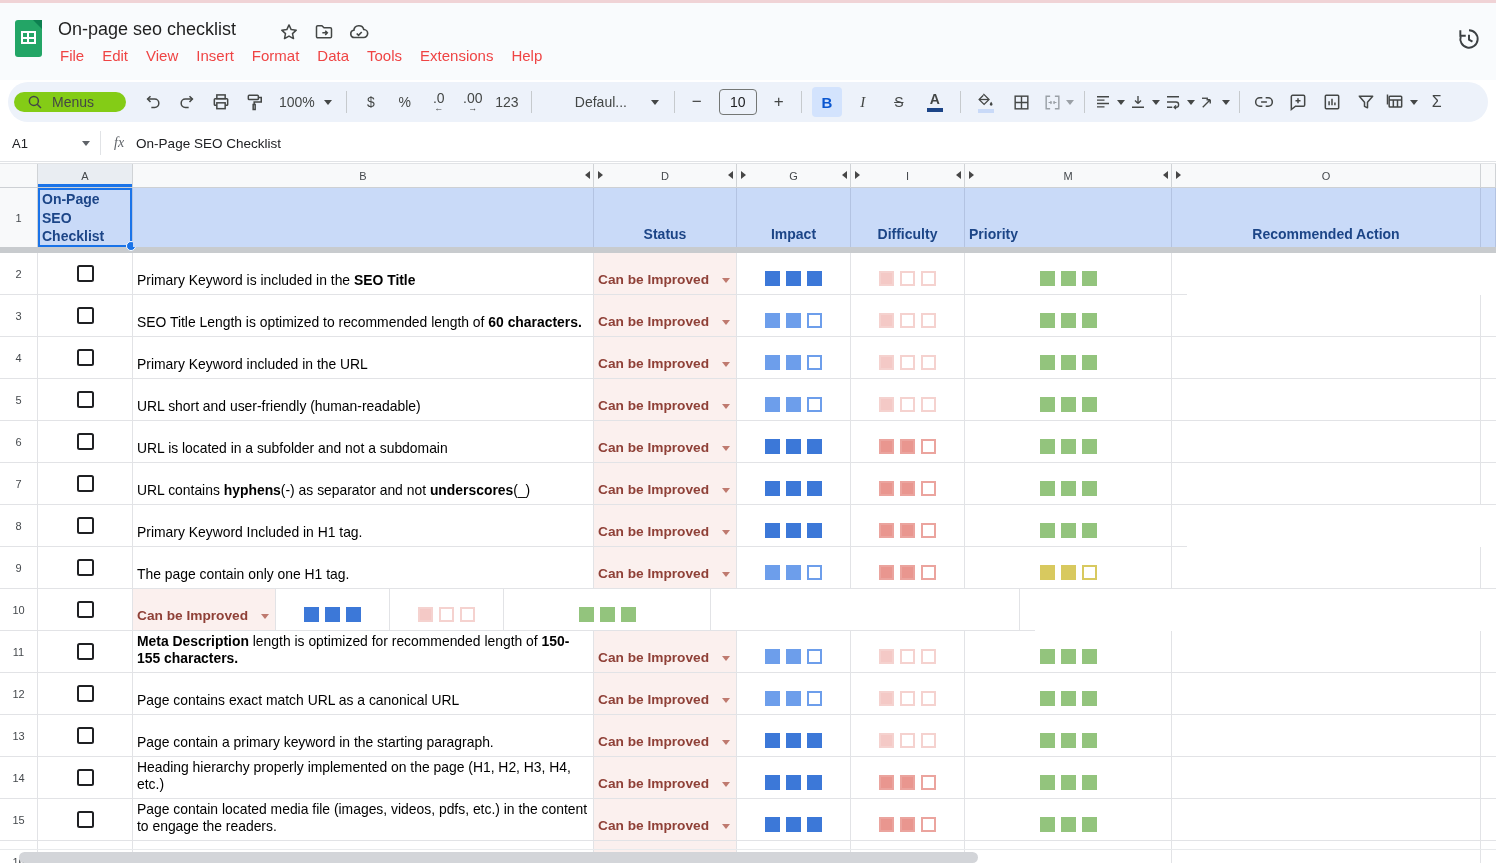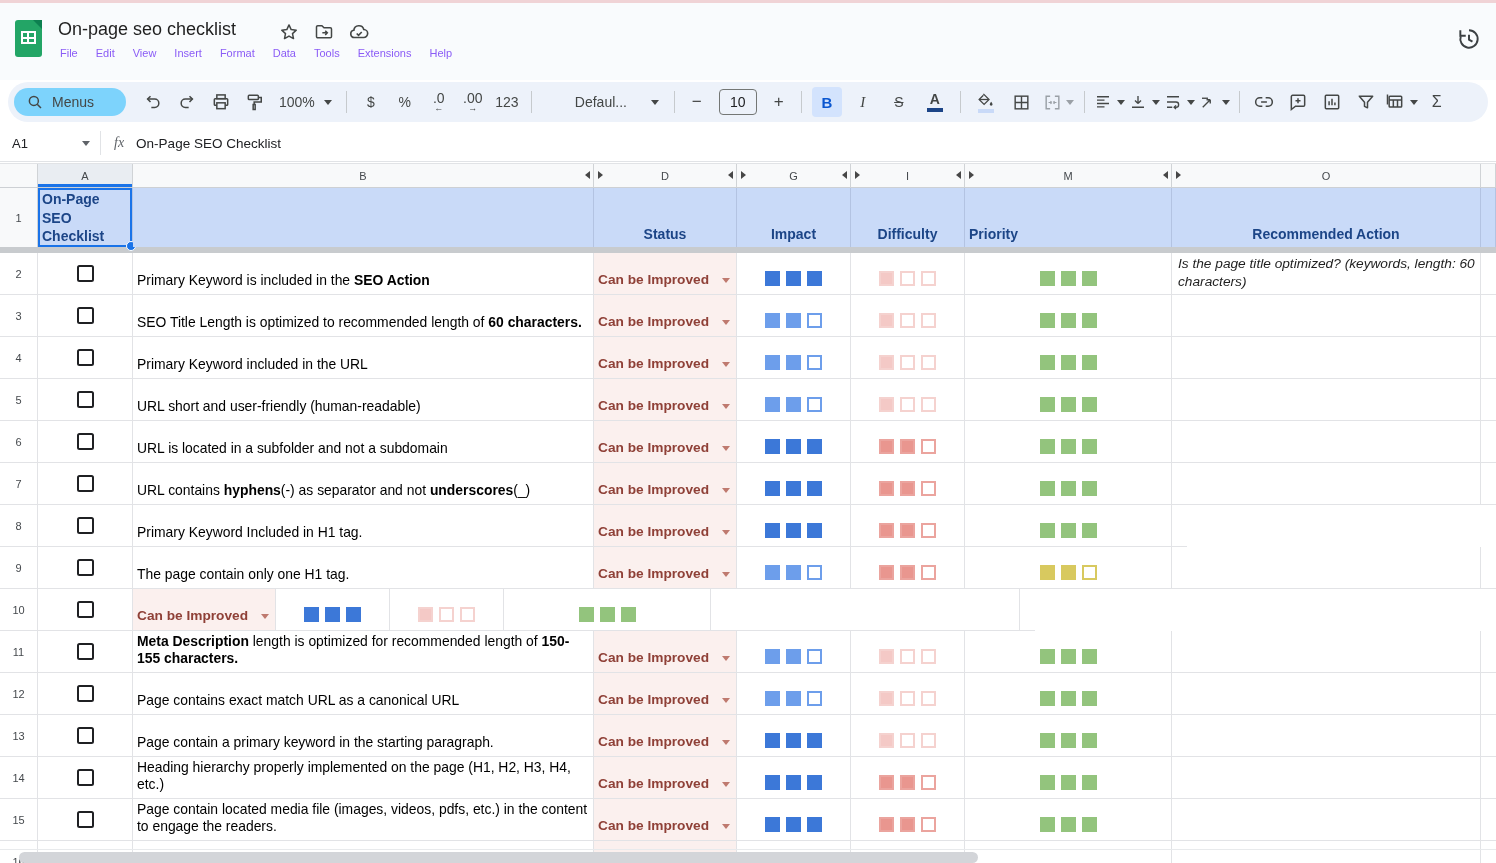--- a/index.html
+++ b/index.html
@@ -13,26 +13,26 @@
   #logo .fold { position:absolute; right:0; top:0; width:9px; height:9px;
      background:#0d8050; clip-path:polygon(0 0,100% 100%,100% 0); }
   #logo .grid { position:absolute; left:6px; top:11px; width:15px; height:13px;
      border:2.5px solid #fff; }
   #logo .grid:before { content:""; position:absolute; left:0; right:0; top:3.5px; height:2.5px; background:#fff; }
   #logo .grid:after { content:""; position:absolute; top:0; bottom:0; left:3.8px; width:2.5px; background:#fff; }
   #doc-title { left:58px; top:16px; font-size:18px; color:#1f1f1f; }
   .title-icons { top:18px; display:flex; gap:13px; left:278px; }
   .ticon { width:22px; height:22px; display:flex; align-items:center; justify-content:center; }
   #menubar { left:51px; top:42px; display:flex; }
-  .menu-item { font-size:11px; color:#8b5cf6; padding:2px 9px; border-radius:4px; }
+  .menu-item { font-size:15px; color:#ef4444; padding:2px 9px; border-radius:4px; }
   #history-btn { left:1452px; top:19px; width:34px; height:34px; display:flex; align-items:center; justify-content:center;}
   
   #toolbar { left:8px; top:82px; width:1480px; height:40px; background:#edf2fa; border-radius:20px;
      display:flex; align-items:center; padding:0 6px; }
-  #menus-pill { width:112px; height:28px; background:#7dd3fc; border-radius:16px; display:flex;
+  #menus-pill { width:112px; height:20px; background:#84cc16; border-radius:16px; display:flex;
      align-items:center; gap:8px; padding:0 4px 0 12px; margin-right:10px; flex:none; }
   #menus-pill span { font-size:14px; color:#444746; }
   .tbtn { min-width:30px; height:30px; display:flex; align-items:center; justify-content:center;
      border-radius:4px; color:#444746; position:relative; flex:none; }
   .tbtn.m2 { margin:0 2px; }
   .tbtn.m3 { margin:0 3px; }
   .ttext { font-size:14px; color:#444746; }
   .caret { width:0; height:0; border-left:4px solid transparent; border-right:4px solid transparent;
      border-top:5px solid #444746; display:inline-block; }
   .tb-sep { width:1px; height:22px; background:#c6cacd; margin:0 7px; flex:none; }
@@ -404,21 +404,21 @@
     <div class="cell c-p"></div>
   </div>
   <div id="freezebar"></div>
   <div id="rows">
       <div class="gr drow">
         <div class="cell c-rh">2</div>
         <div class="cell c-a">
           <div class="checkbox"></div>
         </div>
         <div class="cell c-b">
-          <div class="btxt"><span>Primary Keyword is included in the </span><b>SEO Action</b></div>
+          <div class="btxt"><span>Primary Keyword is included in the </span><b>SEO Title</b></div>
         </div>
         <div class="cell c-d">
           <span class="status-txt">Can be Improved</span>
           <span class="dd-tri"></span>
         </div>
         <div class="cell c-g">
           <div class="sq-wrap">
             <div class="sq" style="border-color: rgb(60, 120, 216); background: rgb(60, 120, 216);"></div>
             <div class="sq" style="border-color: rgb(60, 120, 216); background: rgb(60, 120, 216);"></div>
             <div class="sq" style="border-color: rgb(60, 120, 216); background: rgb(60, 120, 216);"></div>
@@ -430,23 +430,20 @@
             <div class="sq" style="border-color: rgb(245, 210, 207); background: rgb(255, 255, 255);"></div>
             <div class="sq" style="border-color: rgb(245, 210, 207); background: rgb(255, 255, 255);"></div>
           </div>
         </div>
         <div class="cell c-m">
           <div class="sq-wrap">
             <div class="sq" style="border-color: rgb(147, 196, 125); background: rgb(147, 196, 125);"></div>
             <div class="sq" style="border-color: rgb(147, 196, 125); background: rgb(147, 196, 125);"></div>
             <div class="sq" style="border-color: rgb(147, 196, 125); background: rgb(147, 196, 125);"></div>
           </div>
-        </div>
-        <div class="cell c-o">
-          <div class="atxt">Is the page title optimized? (keywords, length: 60 characters)</div>
         </div>
         <div class="cell c-p"></div>
       </div>
       <div class="gr drow">
         <div class="cell c-rh">3</div>
         <div class="cell c-a">
           <div class="checkbox"></div>
         </div>
         <div class="cell c-b">
           <div class="btxt"><span>SEO Title Length is optimized to recommended length of </span><b>60 characters.</b></div>

